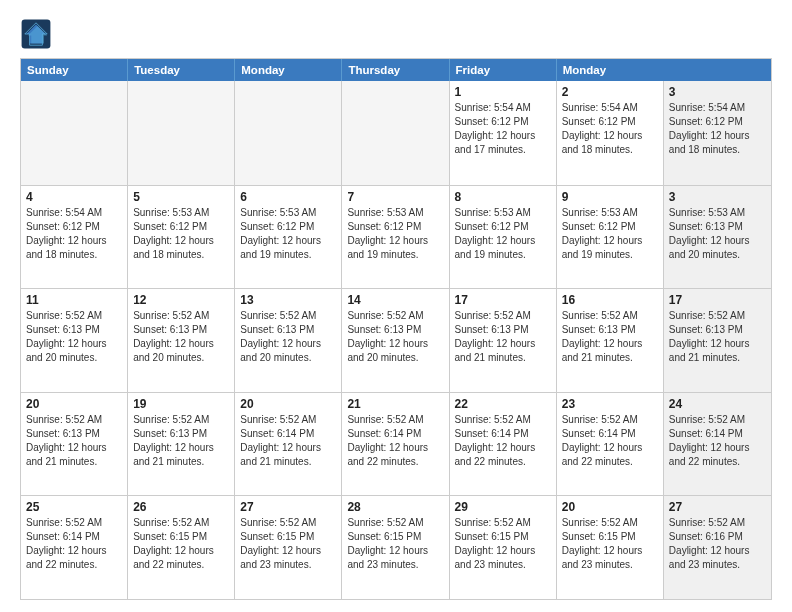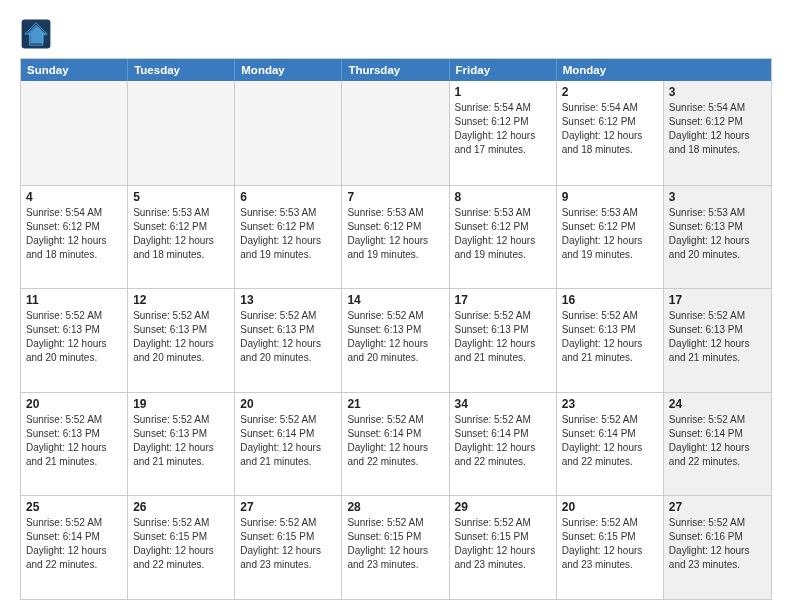--- a/index.html
+++ b/index.html
@@ -294,21 +294,21 @@
 and 21 minutes.</div>
           </div>
           <div class="cal-cell">
             <span class="day-num">21</span>
             <div class="day-info" style="white-space: pre-line;">Sunrise: 5:52 AM
 Sunset: 6:14 PM
 Daylight: 12 hours
 and 22 minutes.</div>
           </div>
           <div class="cal-cell">
-            <span class="day-num">34</span>
+            <span class="day-num">22</span>
             <div class="day-info" style="white-space: pre-line;">Sunrise: 5:52 AM
 Sunset: 6:14 PM
 Daylight: 12 hours
 and 22 minutes.</div>
           </div>
           <div class="cal-cell">
             <span class="day-num">23</span>
             <div class="day-info" style="white-space: pre-line;">Sunrise: 5:52 AM
 Sunset: 6:14 PM
 Daylight: 12 hours

